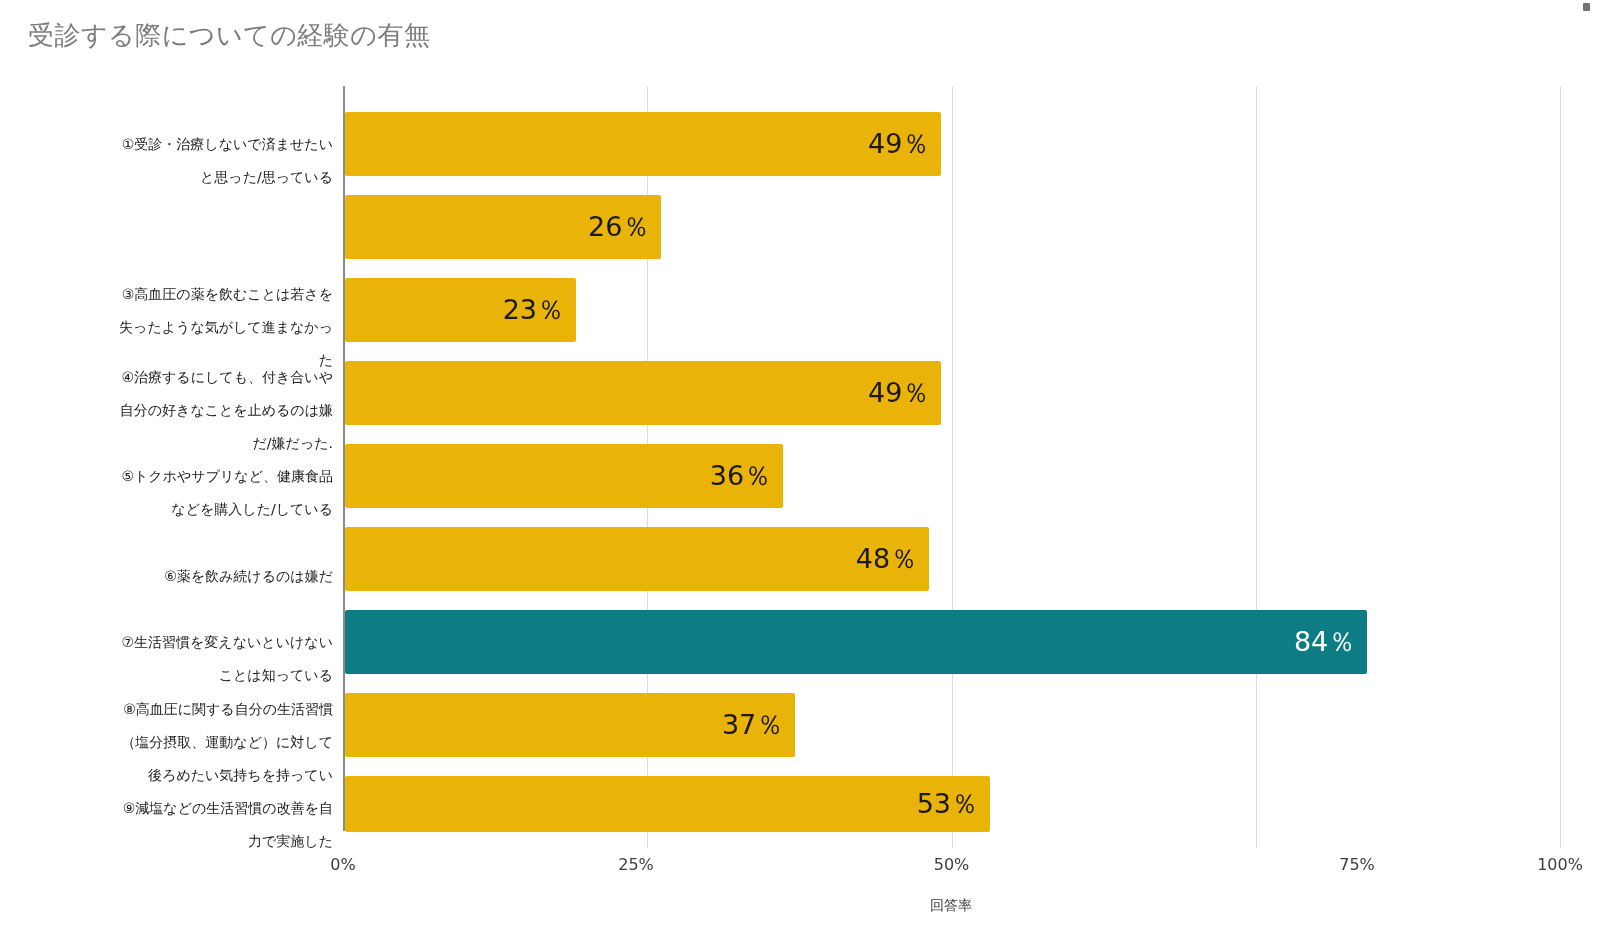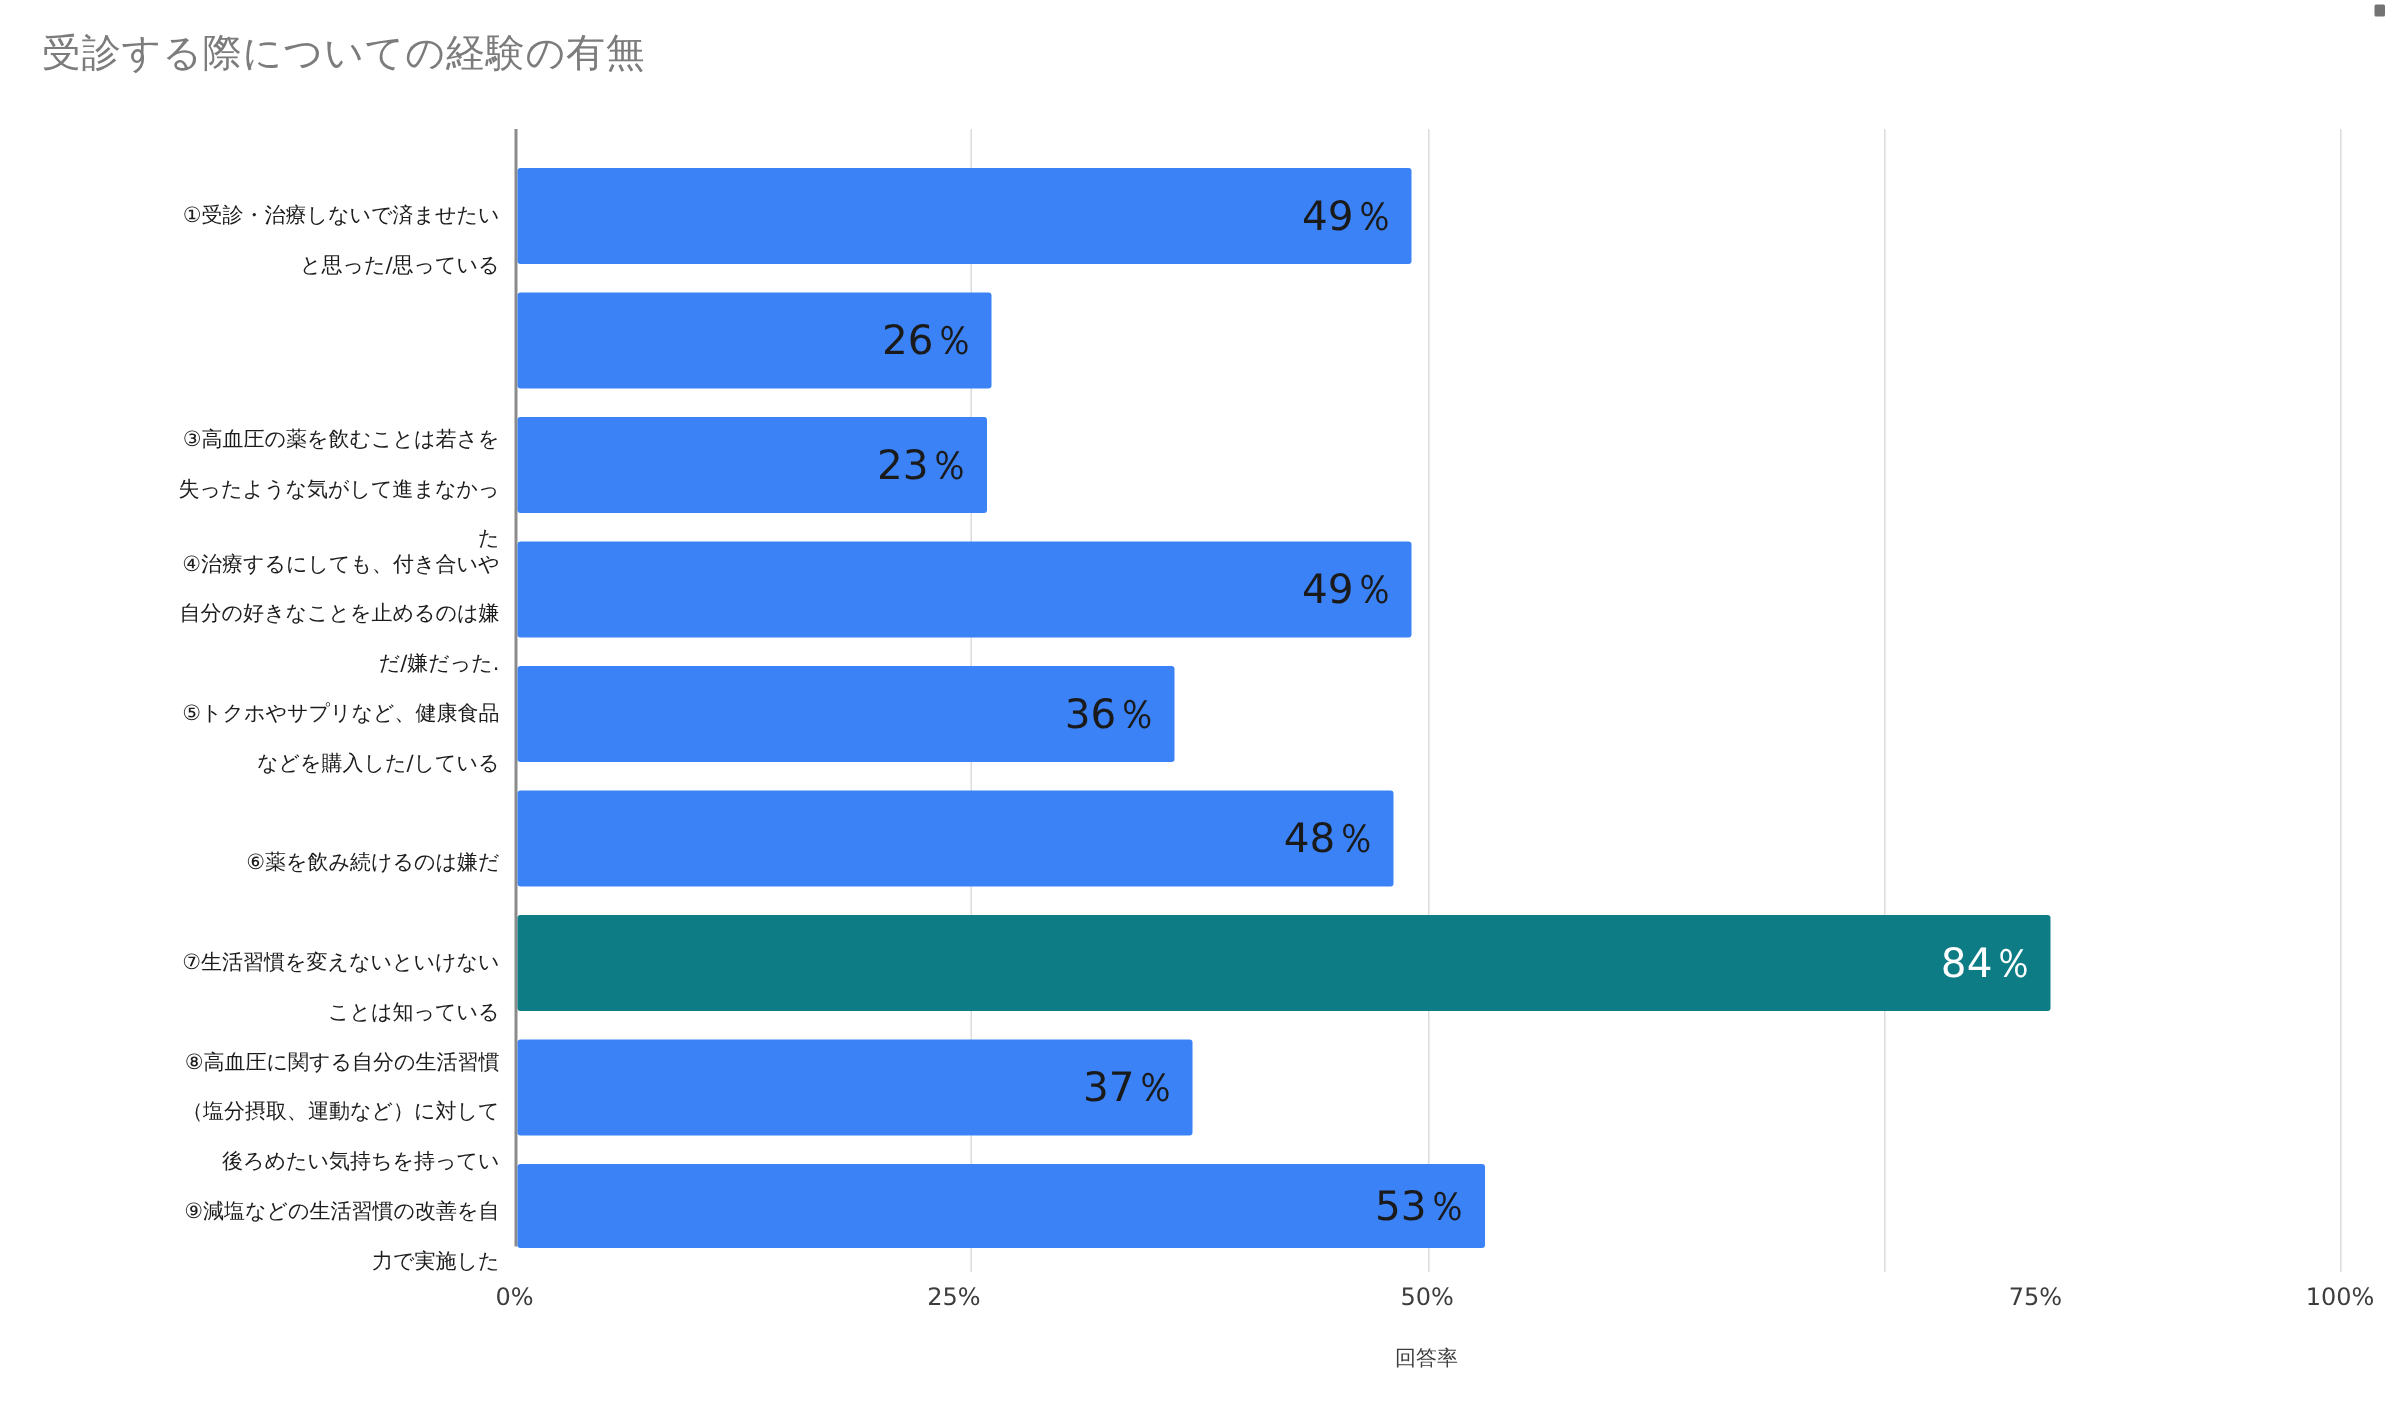--- a/index.html
+++ b/index.html
@@ -84,21 +84,21 @@
     top: 0;
     height: 64px;
     width: 1217px;
   }
 
   .bar {
     position: absolute;
     left: 0;
     top: 0;
     height: 64px;
-    background: #3b82f6;
+    background: #eab308;
     border-radius: 2px;
     box-sizing: border-box;
   }
   .bar.highlight {
     background: #0d7c85;
   }
 
   .bar-value {
     position: absolute;
     right: 12px;
@@ -164,21 +164,21 @@
         <div class="bar" style="width: 316.42px; height: 64px;">
           <span class="bar-value">26％</span>
         </div>
       </div>
     </div>
     <div class="bar-row" style="top: 278px;">
       <div class="cat-label">③高血圧の薬を飲むことは若さを
 失ったような気がして進まなかっ
 た</div>
       <div class="bar-track">
-        <div class="bar" style="width: 313px; height: 64px;">
+        <div class="bar" style="width: 231px; height: 64px;">
           <span class="bar-value">23％</span>
         </div>
       </div>
     </div>
     <div class="bar-row" style="top: 361px;">
       <div class="cat-label">④治療するにしても、付き合いや
 自分の好きなことを止めるのは嫌
 だ/嫌だった.</div>
       <div class="bar-track">
         <div class="bar" style="width: 596.33px; height: 64px;">

